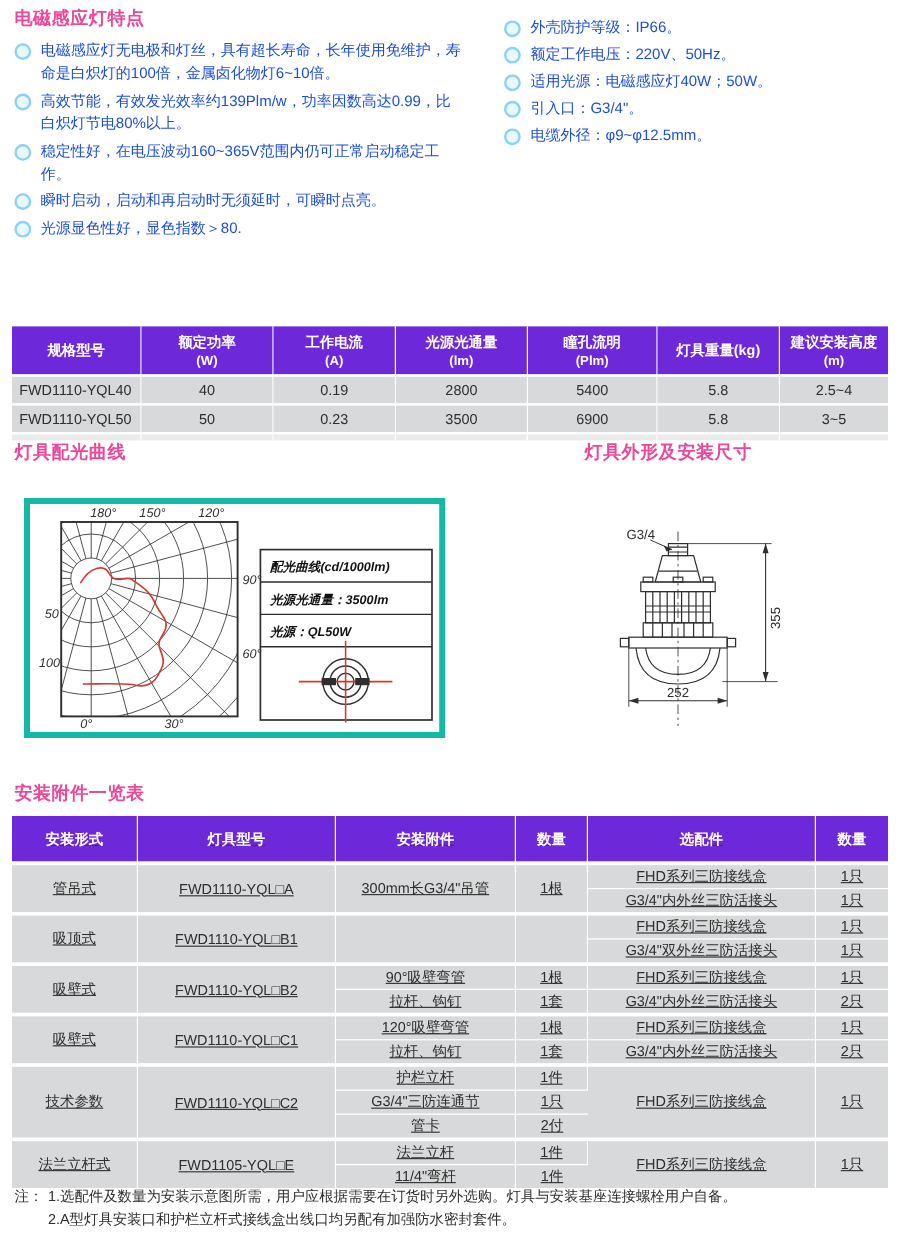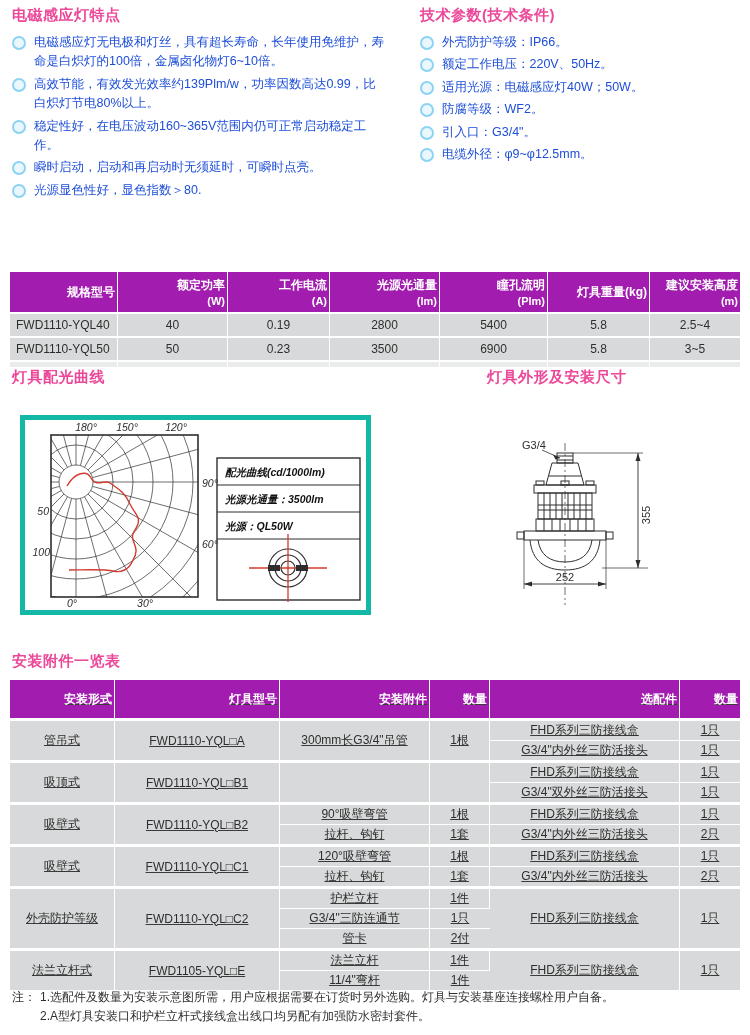--- a/index.html
+++ b/index.html
@@ -17,22 +17,22 @@
   ul.bullets li{display:flex;font-size:12.5px;line-height:1.55;margin-bottom:3px;color:#1d4ed8;}
   .ring{
     flex:0 0 10px;width:10px;height:10px;border:2.5px solid #8bd3f3;border-radius:50%;
     background:#eaf7fd;margin:3px 8px 0 0;
   }
   .btext{flex:1;}
   
   table{border-collapse:separate;border-spacing:0;table-layout:fixed;}
   .spec-table,.acc-table{width:730px;}
   .spec-table th,.acc-table th{
-    background:#a21caf;color:#ffffff;font-size:12px;font-weight:bold;
-    vertical-align:middle;text-align:right;border-right:1px solid #fff;
+    background:#6d28d9;color:#ffffff;font-size:12px;font-weight:bold;
+    vertical-align:middle;text-align:center;border-right:1px solid #fff;
     padding:0 2px;
   }
   .spec-table th{height:40px;}
   .acc-table th{height:38px;}
   .spec-table th:last-child,.acc-table th:last-child{border-right:none;}
   .spec-table td,.acc-table td{
     background:#d8d9da;font-size:12px;text-align:center;vertical-align:middle;
     border-right:1px solid #fff;border-top:2px solid #fff;padding:0 2px;color:#2e2e2e;
   }
   .spec-table td{height:22px;}
@@ -74,37 +74,32 @@
         <span class="btext">瞬时启动，启动和再启动时无须延时，可瞬时点亮。</span>
       </li>
       <li>
         <span class="ring"></span>
         <span class="btext">光源显色性好，显色指数＞80.</span>
       </li>
     </ul>
 </div>
 
 <div class="abs" style="top:6px;left:420px;width:320px;">
-  <div class="section-title">技术参数(技术条件)</div>
   <ul class="bullets">
       <li>
         <span class="ring"></span>
         <span class="btext">外壳防护等级：IP66。</span>
       </li>
       <li>
         <span class="ring"></span>
         <span class="btext">额定工作电压：220V、50Hz。</span>
       </li>
       <li>
         <span class="ring"></span>
         <span class="btext">适用光源：电磁感应灯40W；50W。</span>
-      </li>
-      <li>
-        <span class="ring"></span>
-        <span class="btext">防腐等级：WF2。</span>
       </li>
       <li>
         <span class="ring"></span>
         <span class="btext">引入口：G3/4"。</span>
       </li>
       <li>
         <span class="ring"></span>
         <span class="btext">电缆外径：φ9~φ12.5mm。</span>
       </li>
     </ul>
@@ -394,21 +389,21 @@
         <td>FHD系列三防接线盒</td>
         <td>1只</td>
       </tr>
       <tr>
         <td>拉杆、钩钉</td>
         <td>1套</td>
         <td>G3/4"内外丝三防活接头</td>
         <td>2只</td>
       </tr>
       <tr class="group-start">
-        <td rowspan="3">外壳防护等级</td>
+        <td rowspan="3">技术参数</td>
         <td rowspan="3">FWD1110-YQL□C2</td>
         <td>护栏立杆</td>
         <td>1件</td>
         <td rowspan="3">FHD系列三防接线盒</td>
         <td rowspan="3">1只</td>
       </tr>
       <tr>
         <td>G3/4"三防连通节</td>
         <td>1只</td>
       </tr>

